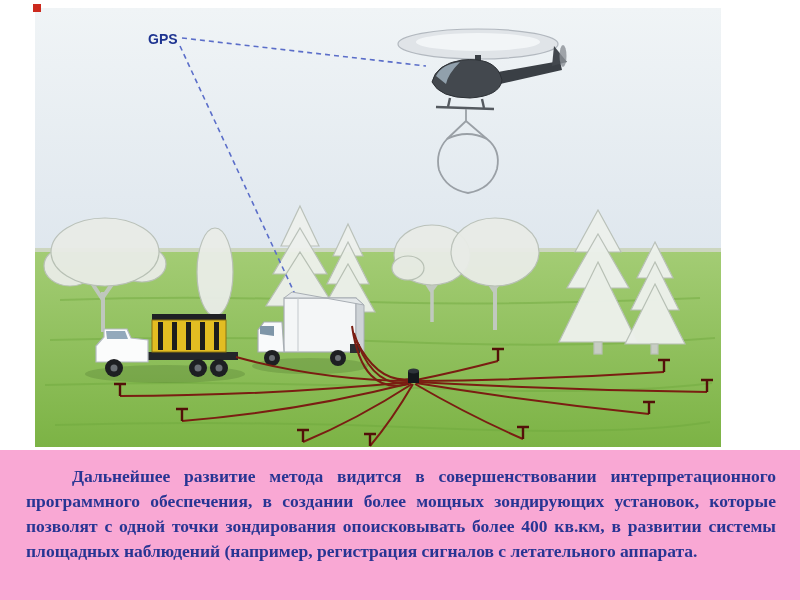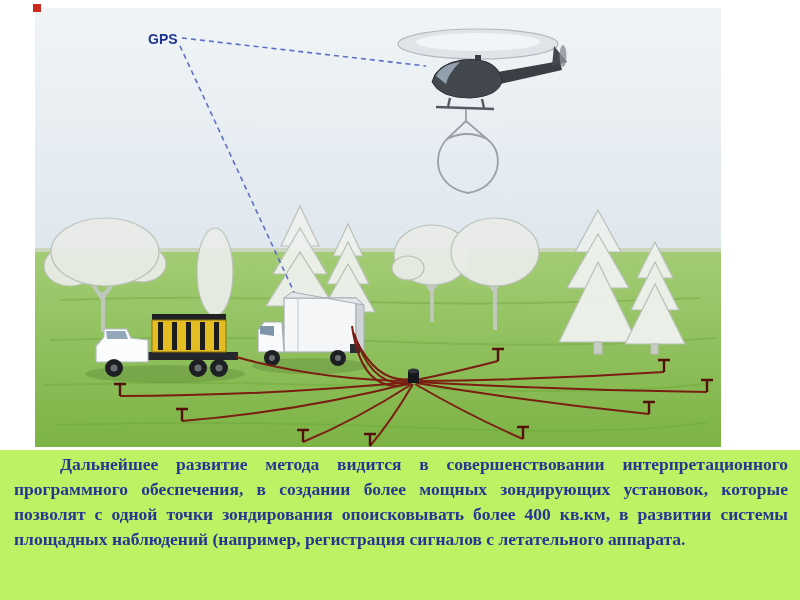--- a/index.html
+++ b/index.html
@@ -1,28 +1,28 @@
 <!DOCTYPE html>
 <html><head>
 <meta charset="utf-8">
 <style>
   html,body{margin:0;padding:0;background:#ffffff;}
-  .slide{position:relative;width:800px;height:600px;background:#bef264;overflow:hidden;
+  .slide{position:relative;width:800px;height:600px;background:#f9a8d4;overflow:hidden;
          font-family:"Liberation Sans",sans-serif;}
   .scene-svg{position:absolute;top:0;left:0;}
   .caption{
     position:absolute;left:10px;right:8px;top:448px;
     font-family:"Liberation Serif",serif;
     font-weight:bold;
     font-size:17.5px;
     line-height:1.43;
     color:#283593;
     text-align:justify;
   }
-  .caption p{margin:4px;text-indent:46px;}
+  .caption p{margin:16px;text-indent:46px;}
 </style>
 </head>
 <body>
 
 <div class="slide">
 
   <svg class="scene-svg" width="800" height="450" viewBox="0 0 800 450">
     <defs>
       <linearGradient id="skyGrad" x1="0" y1="0" x2="0" y2="1">
         <stop offset="0" stop-color="#f0f4f6"></stop>

